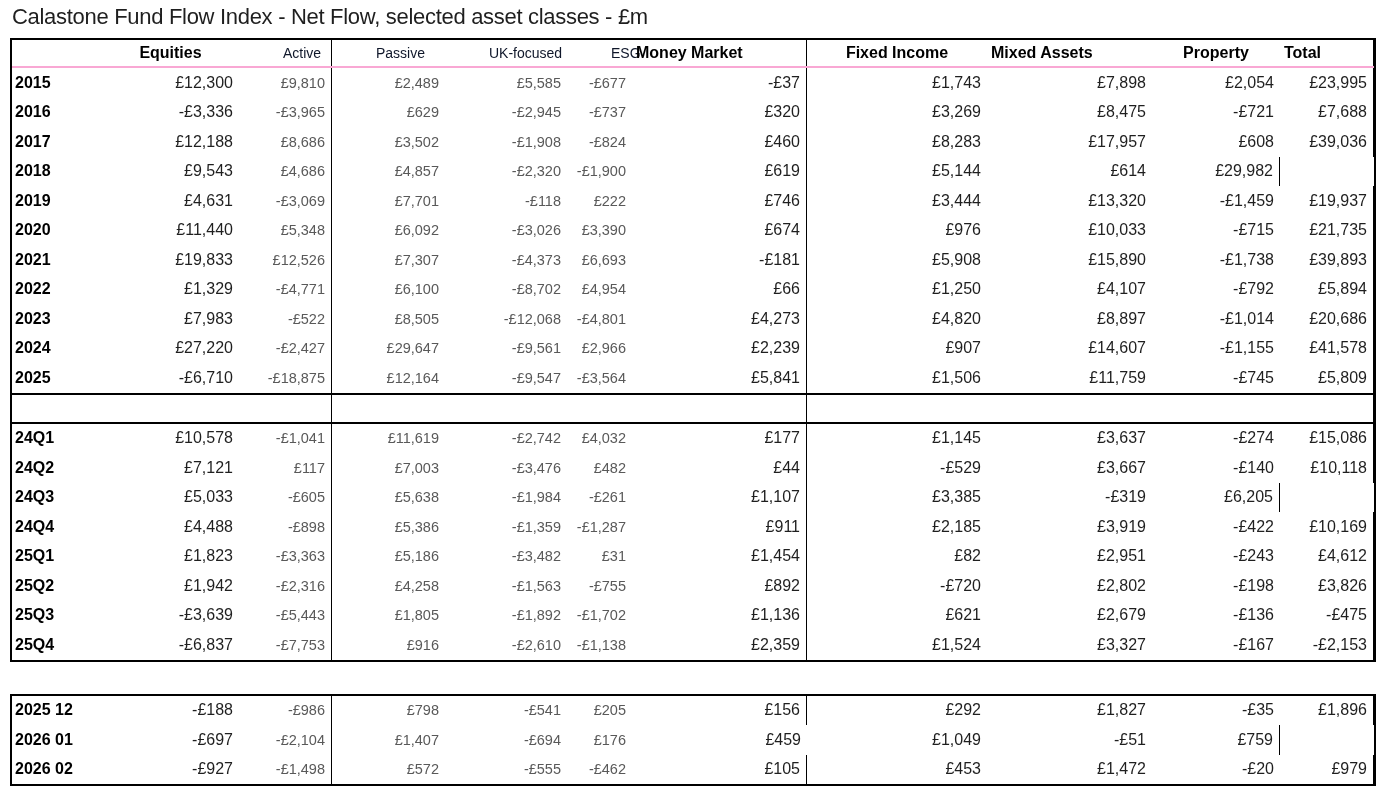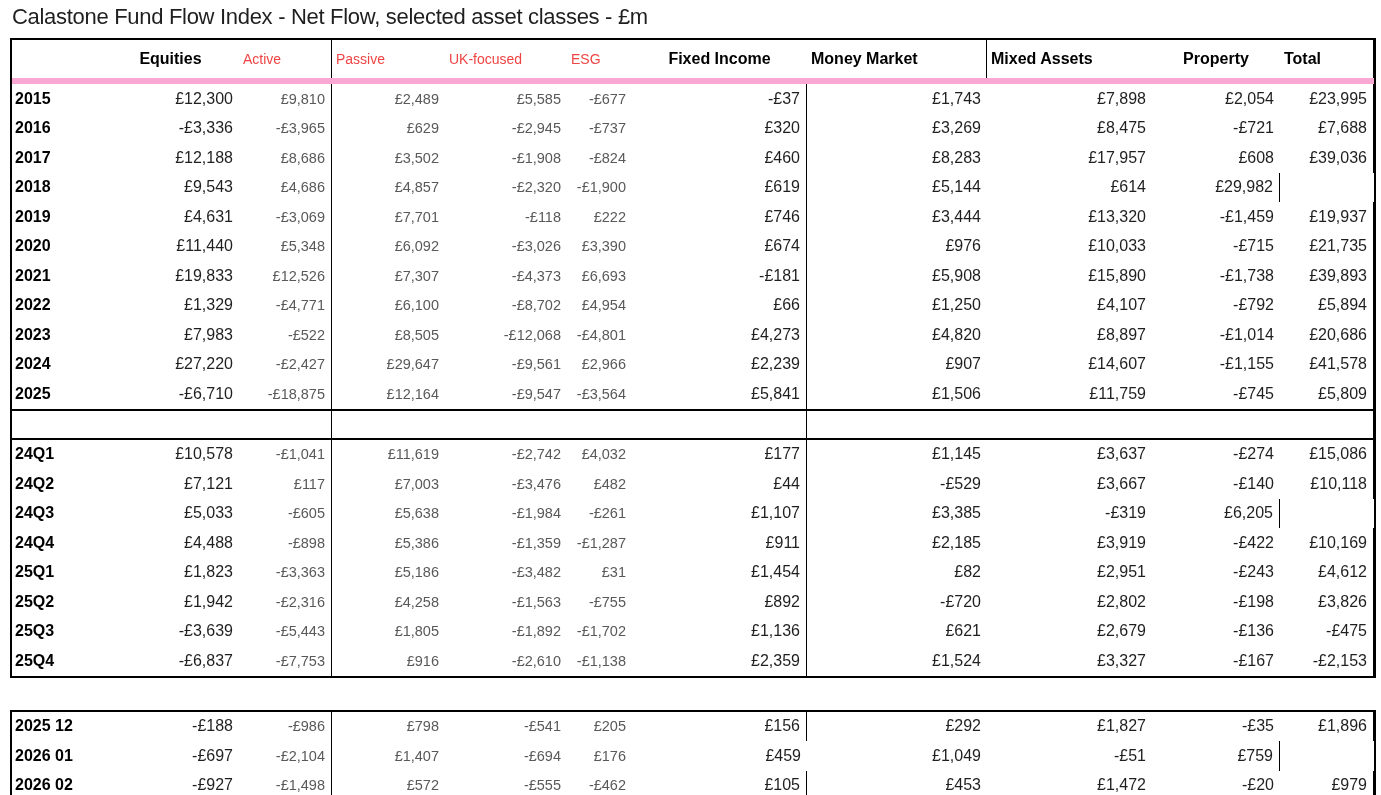--- a/index.html
+++ b/index.html
@@ -23,50 +23,50 @@
   }
   .table-wrap { position: absolute; left: 10px; top: 38px; }
   .block { border: 2px solid #000; width: 1362px; background: #fff; }
   .row {
     display: grid;
     grid-template-columns: 90px 137px 93px 113px 122px 65px 175px 180px 165px 128px 94px;
     align-items: center;
     height: 29.5px;
     box-sizing: border-box;
   }
-  .header-row { height: 44px; border-bottom: 6px solid #f9a8d4; }
+  .header-row { height: 28px; border-bottom: 2px solid #f9a8d4; }
   #annual-rows { border-bottom: 2px solid #000; }
   .spacer-row { height: 29px; border-bottom: 2px solid #000; }
   .gap { height: 32px; }
   .cell { box-sizing: border-box; height: 100%; display: flex; align-items: center; white-space: nowrap; }
   .sep { border-right: 1.5px solid #000; }
   .lbl { font-weight: bold; font-size: 16px; color: #000; padding-left: 3px; }
   .val { justify-content: flex-end; text-align: right; padding-right: 6px; font-size: 16px; color: #1f1f1f; }
   .val.sub { font-size: 14.5px; color: #595959; }
   .hmain { font-weight: bold; font-size: 16px; color: #000; }
-  .hsub { font-size: 14px; color: #ef4444; }
+  .hsub { font-size: 14px; color: #0f172a; margin-left: 40px; }
   .ha-l { justify-content: flex-start; padding-left: 4px; }
   .ha-c { justify-content: center; }
 </style>
 </head>
 <body>
 
 <div class="page">
   <div class="title">Calastone Fund Flow Index - Net Flow, selected asset classes - £m</div>
   <div class="table-wrap">
     <div class="block">
       <div class="row header-row" id="header-row">
           <div class="cell lbl"></div>
           <div class="cell hmain ha-c">Equities</div>
           <div class="cell hsub ha-l sep">Active</div>
           <div class="cell hsub ha-l">Passive</div>
           <div class="cell hsub ha-l">UK-focused</div>
           <div class="cell hsub ha-l">ESG</div>
+          <div class="cell hmain ha-l sep">Money Market</div>
           <div class="cell hmain ha-c">Fixed Income</div>
-          <div class="cell hmain ha-l sep">Money Market</div>
           <div class="cell hmain ha-l">Mixed Assets</div>
           <div class="cell hmain ha-c">Property</div>
           <div class="cell hmain ha-l sep">Total</div>
         </div>
       <div id="annual-rows">
           <div class="row">
             <div class="cell lbl">2015</div>
             <div class="cell val">£12,300</div>
             <div class="cell val sub sep">£9,810</div>
             <div class="cell val sub">£2,489</div>

